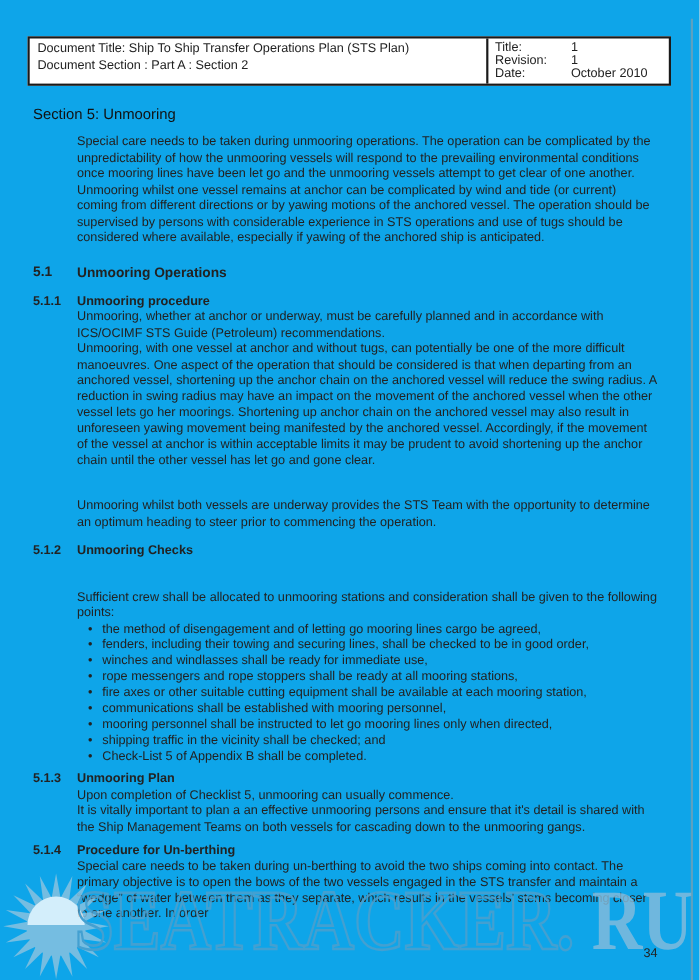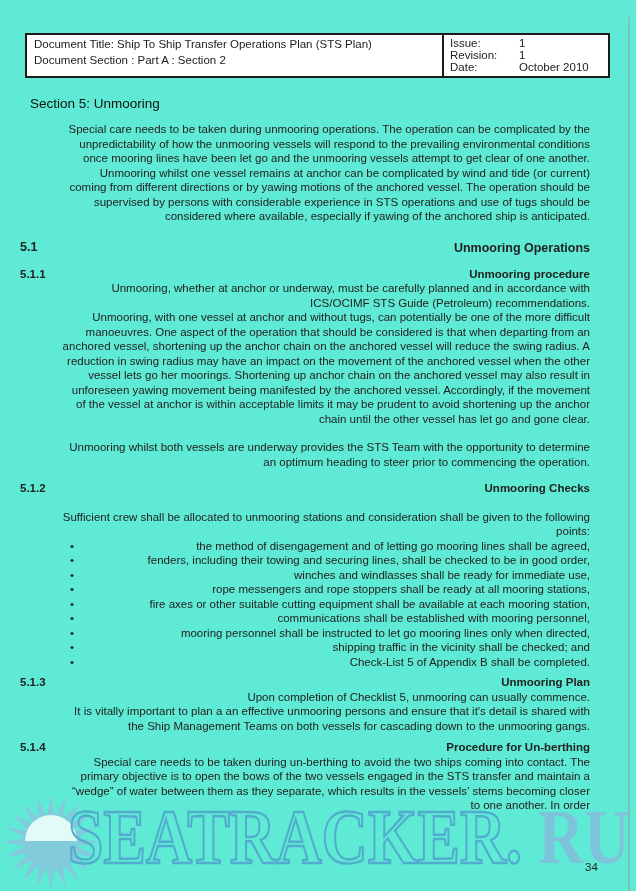--- a/index.html
+++ b/index.html
@@ -1,35 +1,35 @@
 <!DOCTYPE html>
 <html><head>
 <meta charset="utf-8">
 <style>
   html,body{margin:0;padding:0;background:#e8e8e8;}
   .page{
-    position:relative;width:636px;height:891px;background:#5eead4;
+    position:relative;width:636px;height:891px;background:#0ea5e9;
     font-family:"Liberation Sans",sans-serif;color:#222;overflow:hidden;
     margin:0 auto;
   }
   
   .header-table{
     position:absolute;left:25px;top:33px;width:585px;box-sizing:border-box;
     border:2px solid #1a1a1a;display:flex;background:#fff;
   }
   .ht-left{flex:1;padding:2px 6px 3px 7px;font-size:11.5px;line-height:15.5px;}
   .ht-right{width:158px;border-left:2px solid #1a1a1a;padding:2px 0 2px 6px;
     font-size:11.5px;line-height:12.2px;display:grid;grid-template-columns:69px 1fr;}
   
   .page-title{position:absolute;left:30px;top:96px;font-size:13.5px;font-weight:normal;color:#111;}
   
-  .content{position:absolute;left:20px;top:122px;width:574px;font-size:11.5px;line-height:14.5px;text-align:right;}
+  .content{position:absolute;left:30px;top:122px;width:574px;font-size:11.5px;line-height:14.5px;}
   .intro{margin-left:40px;width:530px;}
   .para{margin:0;}
-  .spaced{margin-top:14px;}
+  .spaced{margin-top:27px;}
   .section{position:relative;margin-top:12px;}
   #sections .section:nth-child(1){margin-top:16px;}
   #sections .section:nth-child(2){margin-top:11px;}
   #sections .section:nth-child(3){margin-top:12px;}
   #sections .section:nth-child(4){margin-top:6px;}
   #sections .section:nth-child(5){margin-top:7px;}
   .sec-num{position:absolute;left:0;top:0;font-weight:bold;font-size:11.5px;}
   .section.major .sec-num{font-size:12.5px;}
   .sec-body{margin-left:40px;width:530px;}
   .sec-heading{font-weight:bold;font-size:11.5px;}
@@ -49,21 +49,21 @@
 <body>
 
 <div class="page">
 
   <div class="header-table">
     <div class="ht-left">
       <div>Document Title: Ship To Ship Transfer Operations Plan (STS Plan)</div>
       <div>Document Section : Part A : Section 2</div>
     </div>
     <div class="ht-right">
-      <div>Issue:</div>
+      <div>Title:</div>
       <div>1</div>
       <div>Revision:</div>
       <div>1</div>
       <div>Date:</div>
       <div>October 2010</div>
     </div>
   </div>
 
   <div class="page-title">Section 5: Unmooring</div>
 
@@ -87,21 +87,21 @@
             <div class="para">Unmooring, with one vessel at anchor and without tugs, can potentially be one of the more difficult manoeuvres. One aspect of the operation that should be considered is that when departing from an anchored vessel, shortening up the anchor chain on the anchored vessel will reduce the swing radius. A reduction in swing radius may have an impact on the movement of the anchored vessel when the other vessel lets go her moorings. Shortening up anchor chain on the anchored vessel may also result in unforeseen yawing movement being manifested by the anchored vessel. Accordingly, if the movement of the vessel at anchor is within acceptable limits it may be prudent to avoid shortening up the anchor chain until the other vessel has let go and gone clear.</div>
             <div class="para spaced">Unmooring whilst both vessels are underway provides the STS Team with the opportunity to determine an optimum heading to steer prior to commencing the operation.</div>
           </div>
         </div>
         <div class="section">
           <div class="sec-num">5.1.2</div>
           <div class="sec-body">
             <div class="sec-heading">Unmooring Checks</div>
             <div class="para spaced">Sufficient crew shall be allocated to unmooring stations and consideration shall be given to the following points:</div>
             <ul class="bullets spaced">
-              <li>the method of disengagement and of letting go mooring lines shall be agreed,</li>
+              <li>the method of disengagement and of letting go mooring lines cargo be agreed,</li>
               <li>fenders, including their towing and securing lines, shall be checked to be in good order,</li>
               <li>winches and windlasses shall be ready for immediate use,</li>
               <li>rope messengers and rope stoppers shall be ready at all mooring stations,</li>
               <li>fire axes or other suitable cutting equipment shall be available at each mooring station,</li>
               <li>communications shall be established with mooring personnel,</li>
               <li>mooring personnel shall be instructed to let go mooring lines only when directed,</li>
               <li>shipping traffic in the vicinity shall be checked; and</li>
               <li>Check-List 5 of Appendix B shall be completed.</li>
             </ul>
           </div>

